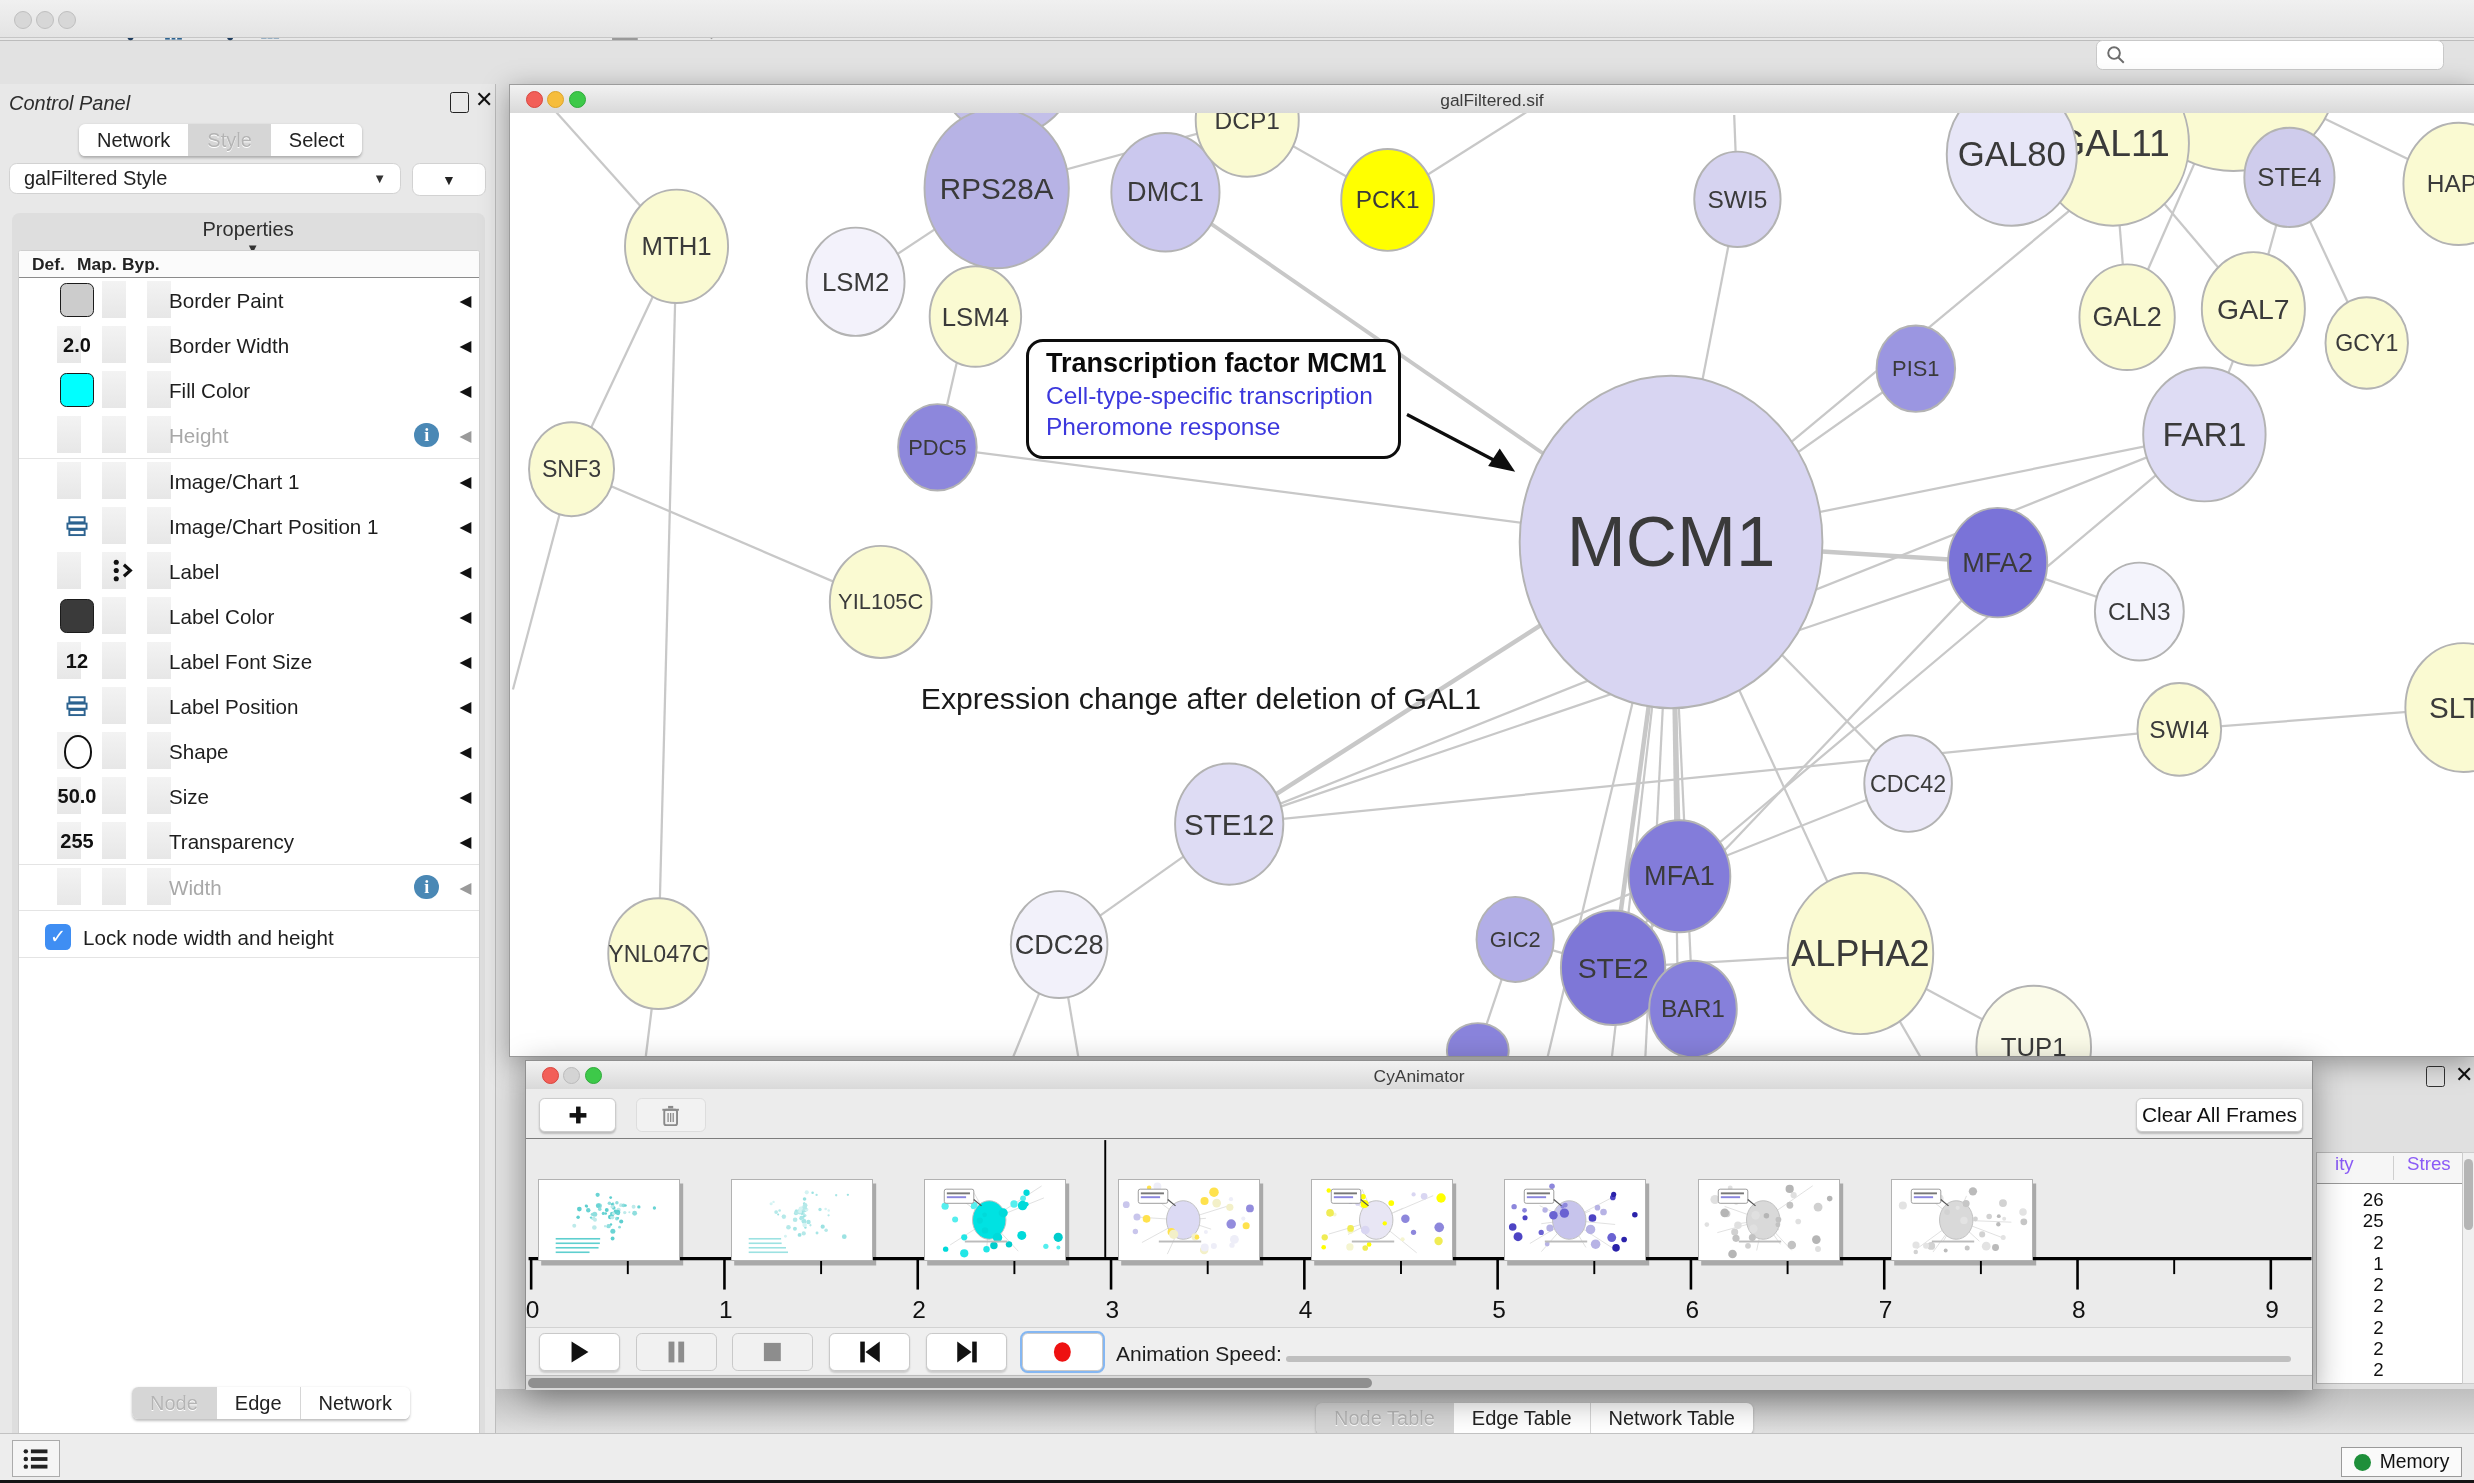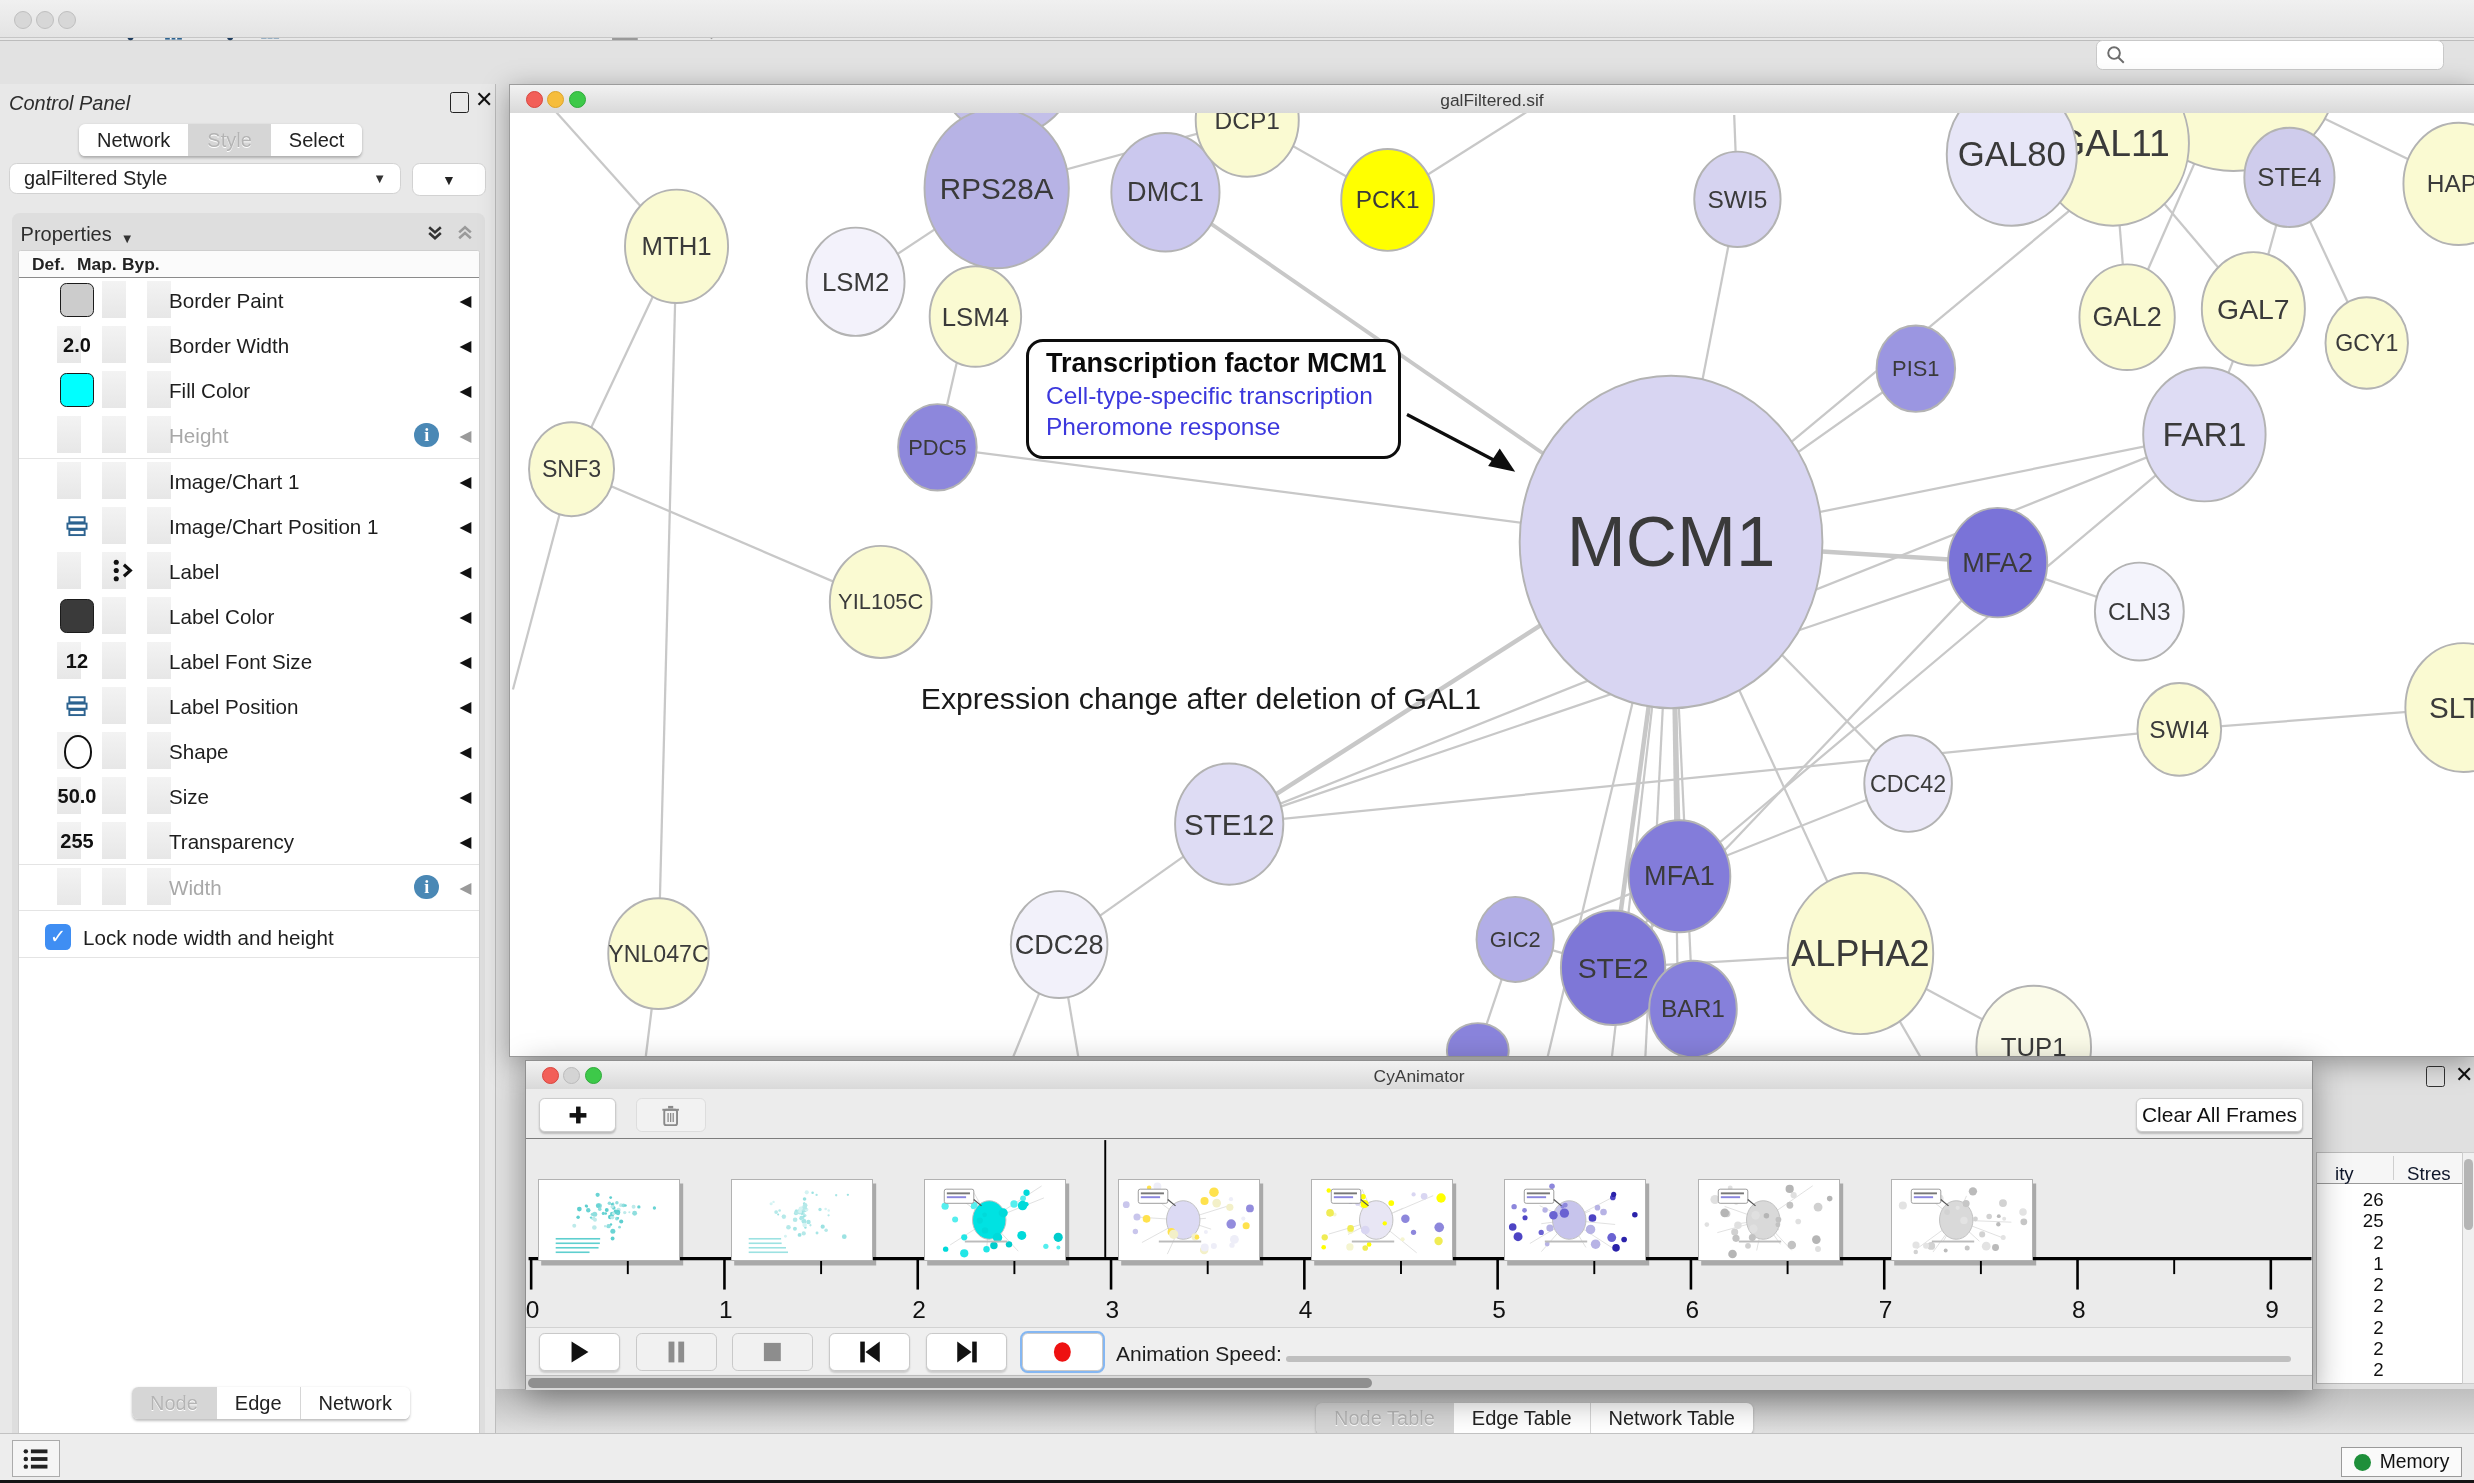--- a/index.html
+++ b/index.html
@@ -36,21 +36,21 @@
      background:#fff;color:#222;border-right:1.3px solid #d6d6d6;padding:0 18px;}
   .seg .tab:first-child{border-radius:6.4px 0 0 6.4px;}
   .seg .tab:last-child{border-radius:0 6.4px 6.4px 0;border-right:none;}
   .seg .tab.sel{background:#d6d6d6;color:#b4b4b4;text-shadow:0 1.3px 0 #fff;}
   #style-select{left:9px;top:79px;width:392px;height:31px;background:#fff;border:1.3px solid #d2d2d2;
      border-radius:7.7px;display:flex;align-items:center;justify-content:space-between;
      padding:0 14px;box-sizing:border-box;font-size:20px;color:#222;}
   #style-menu-btn{left:412px;top:79px;width:72px;height:31px;background:#fff;border:1.3px solid #d2d2d2;
      border-radius:7.7px;display:flex;align-items:center;justify-content:center;font-size:14px;color:#222;}
   #props-box{left:11.6px;top:129px;width:473px;height:1250px;background:#dedede;border-radius:7.7px;}
-  #props-header{left:9px;top:5.2px;width:455px;height:28px;display:flex;align-items:flex-end;position:absolute;}
+  #props-header{left:9px;top:5.2px;width:455px;height:28px;display:flex;align-items:center;position:absolute;flex-direction:column;}
   #props-header .ttl{font-size:20px;color:#2d2d2d;}
   #props-table{position:absolute;left:6.4px;top:37px;width:460px;height:1206px;background:#fff;
      border:0.6px solid #cfcfcf;border-radius:2.6px;overflow:hidden;}
   #col-head{position:absolute;left:0;top:0;width:100%;height:26px;background:#fbfbfb;
      border-bottom:1.9px solid #8b8b8b;font-size:17.4px;font-weight:bold;color:#222;}
   #col-head span{position:absolute;top:2.6px;}
   .prow{position:absolute;left:0;width:460px;height:45px;border-bottom:1.3px solid #e4e4e4;background:#fff;}
   .pcell{position:absolute;top:3px;width:24px;height:37px;background:linear-gradient(#f3f3f3,#e7e7e7);margin-left:29px;}
   .pcell.c0{left:9px;} .pcell.c1{left:54px;} .pcell.c2{left:99px;}
   .plabel{position:absolute;left:150px;top:11px;font-size:20.6px;color:#1e1e1e;}
@@ -95,21 +95,21 @@
   .pb-btn.focused{outline:2.6px solid #85b7f2;outline-offset:-0.6px;}
   #speed-label{position:absolute;left:590px;top:14px;font-size:21px;color:#1d1d1d;}
   #speed-track{position:absolute;left:760px;top:28px;width:1005px;height:5.8px;background:#bfbfbf;border-radius:3.2px;}
   #cy-hscroll{position:absolute;left:0;top:314px;width:100%;height:13.5px;background:#d9d9d9;border-top:0.6px solid #bbb;}
   #cy-hthumb{position:absolute;left:1.9px;top:1.9px;width:844px;height:9.7px;background:#8f8f8f;border-radius:5.2px;}
 
   
   #table-region{left:509px;top:1057px;width:1966px;height:376px;background:#e0e0e0;}
   #tp-table{position:absolute;left:1807px;top:95px;width:146px;height:230px;background:#fff;border:0.6px solid #bbb;overflow:hidden;}
   #tp-head{position:absolute;left:0;top:0;width:100%;height:30px;background:#f6f6f6;border-bottom:1.3px solid #999;}
-  #tp-head .h{position:absolute;top:10px;font-size:18.7px;color:#0f172a;}
+  #tp-head .h{position:absolute;top:0;font-size:18.7px;color:#8b5cf6;}
   .tp-row{position:absolute;width:64px;text-align:right;font-size:18.7px;color:#111;}
   #tp-vscroll{position:absolute;left:1953px;top:95px;width:13px;height:230px;background:#f0f0f0;border:0.6px solid #ccc;}
   #tp-vthumb{position:absolute;left:1.3px;top:6.4px;width:9px;height:71px;background:#b5b5b5;border-radius:4.5px;}
 
   
   #bottom-band{left:496px;top:1389px;width:1979px;height:44px;background:linear-gradient(#bfbfbf,#e0e0e0);}
   #statusbar{left:0;top:1433px;width:2475px;height:46px;background:#ededed;border-top:1.3px solid #c2c2c2;}
   #black-strip{left:0;top:1480px;width:2475px;height:3.9px;background:#141414;}
   #list-btn{left:11.6px;top:6.4px;width:46px;height:35px;background:#f5f5f5;border:1.3px solid #ababab;
      display:flex;align-items:center;justify-content:center;position:absolute;}

